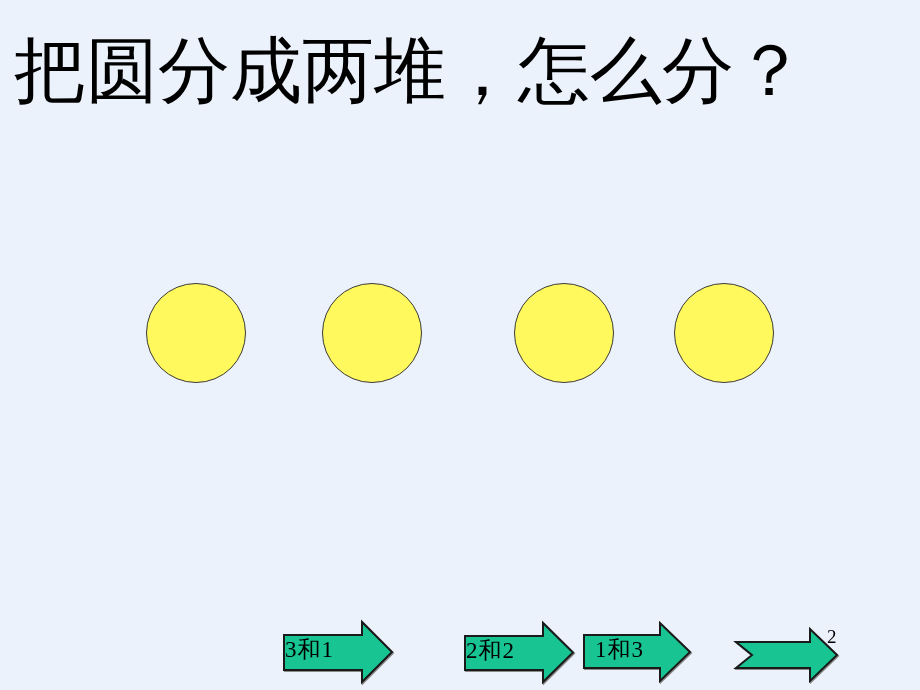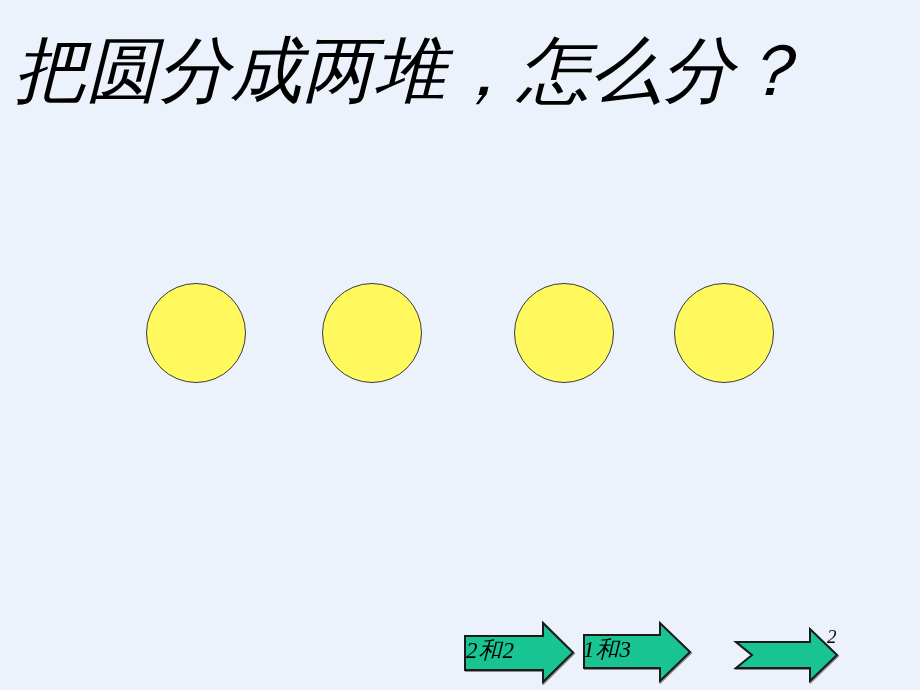--- a/index.html
+++ b/index.html
@@ -15,21 +15,20 @@
   body {
     background: var(--slide-bg);
     font-family: "Liberation Serif", "DejaVu Serif", serif;
     overflow: hidden;
   }
   .slide {
     position: relative;
     width: 900px;
     height: 690px;
     background: var(--slide-bg);
-    font-style: italic;
   }
   .title {
     position: absolute;
     left: 14px;
     top: 34px;
     font-size: 72px;
     line-height: 1.05;
     color: var(--text-color);
     white-space: nowrap;
     letter-spacing: 0px;
@@ -67,21 +66,21 @@
     font-size: 23px;
     line-height: 1;
     white-space: nowrap;
     letter-spacing: 1px;
   }
   .a1 { left: 283px; top: 621px; }
   .a1 .arrow-label { left: 2px; top: 17px; }
   .a2 { left: 436px; top: 622px; margin-left: 28px; }
   .a2 .arrow-label { left: 2px; top: 17px; }
   .a3 { left: 583px; top: 622px; }
-  .a3 .arrow-label { left: 0; top: 16px; }
+  .a3 .arrow-label { left: 12px; top: 16px; }
   .a4 { left: 735px; top: 628px; }
   .page-number {
     position: absolute;
     left: 827px;
     top: 627px;
     font-size: 19px;
     line-height: 1;
     color: var(--text-color);
   }
 </style>
@@ -90,20 +89,26 @@
 
 <div class="slide">
 
   <div class="title">把圆分成两堆，怎么分？</div>
 
   <div class="circle c1"></div>
   <div class="circle c2"></div>
   <div class="circle c3"></div>
   <div class="circle c4"></div>
 
+  <div class="arrow a1">
+    <svg width="112" height="64" viewBox="0 0 112 64">
+      <polygon points="1,14 79,14 79,1 109,31 79,61 79,49 1,49"></polygon>
+    </svg>
+    <span class="arrow-label">3和1</span>
+  </div>
 
   <div class="arrow a2">
     <svg width="112" height="63" viewBox="0 0 112 63">
       <polygon points="1,14 79,14 79,1 109,30.5 79,60 79,48 1,48"></polygon>
     </svg>
     <span class="arrow-label">2和2</span>
   </div>
 
   <div class="arrow a3">
     <svg width="110" height="62" viewBox="0 0 110 62">

